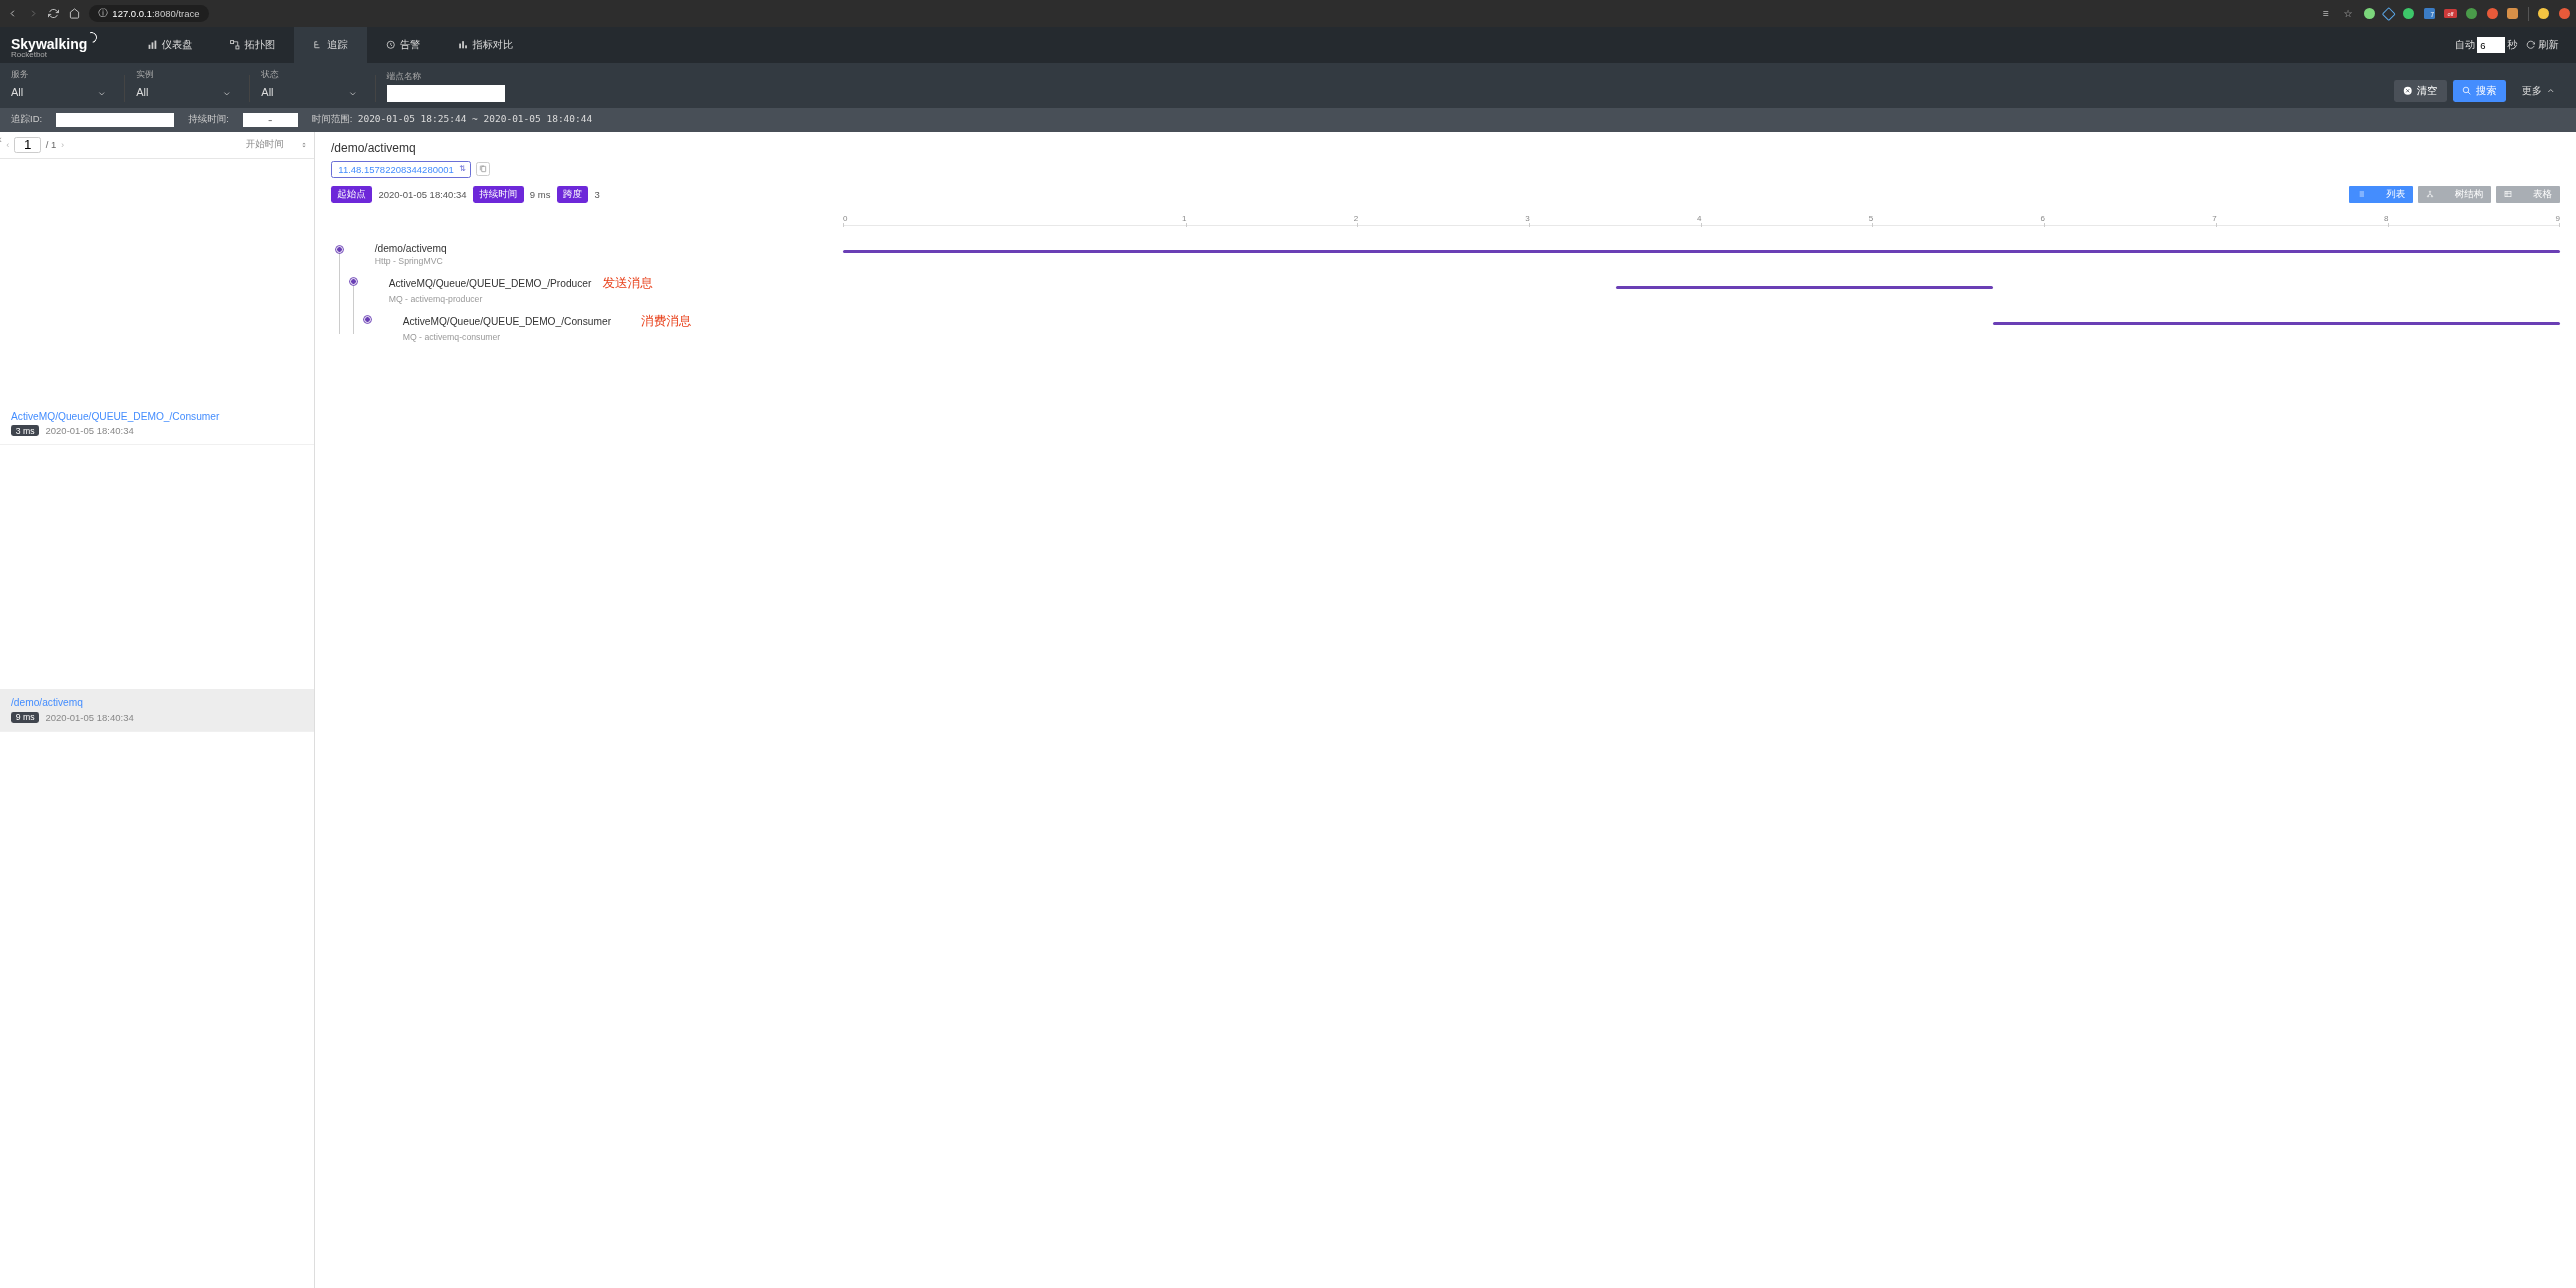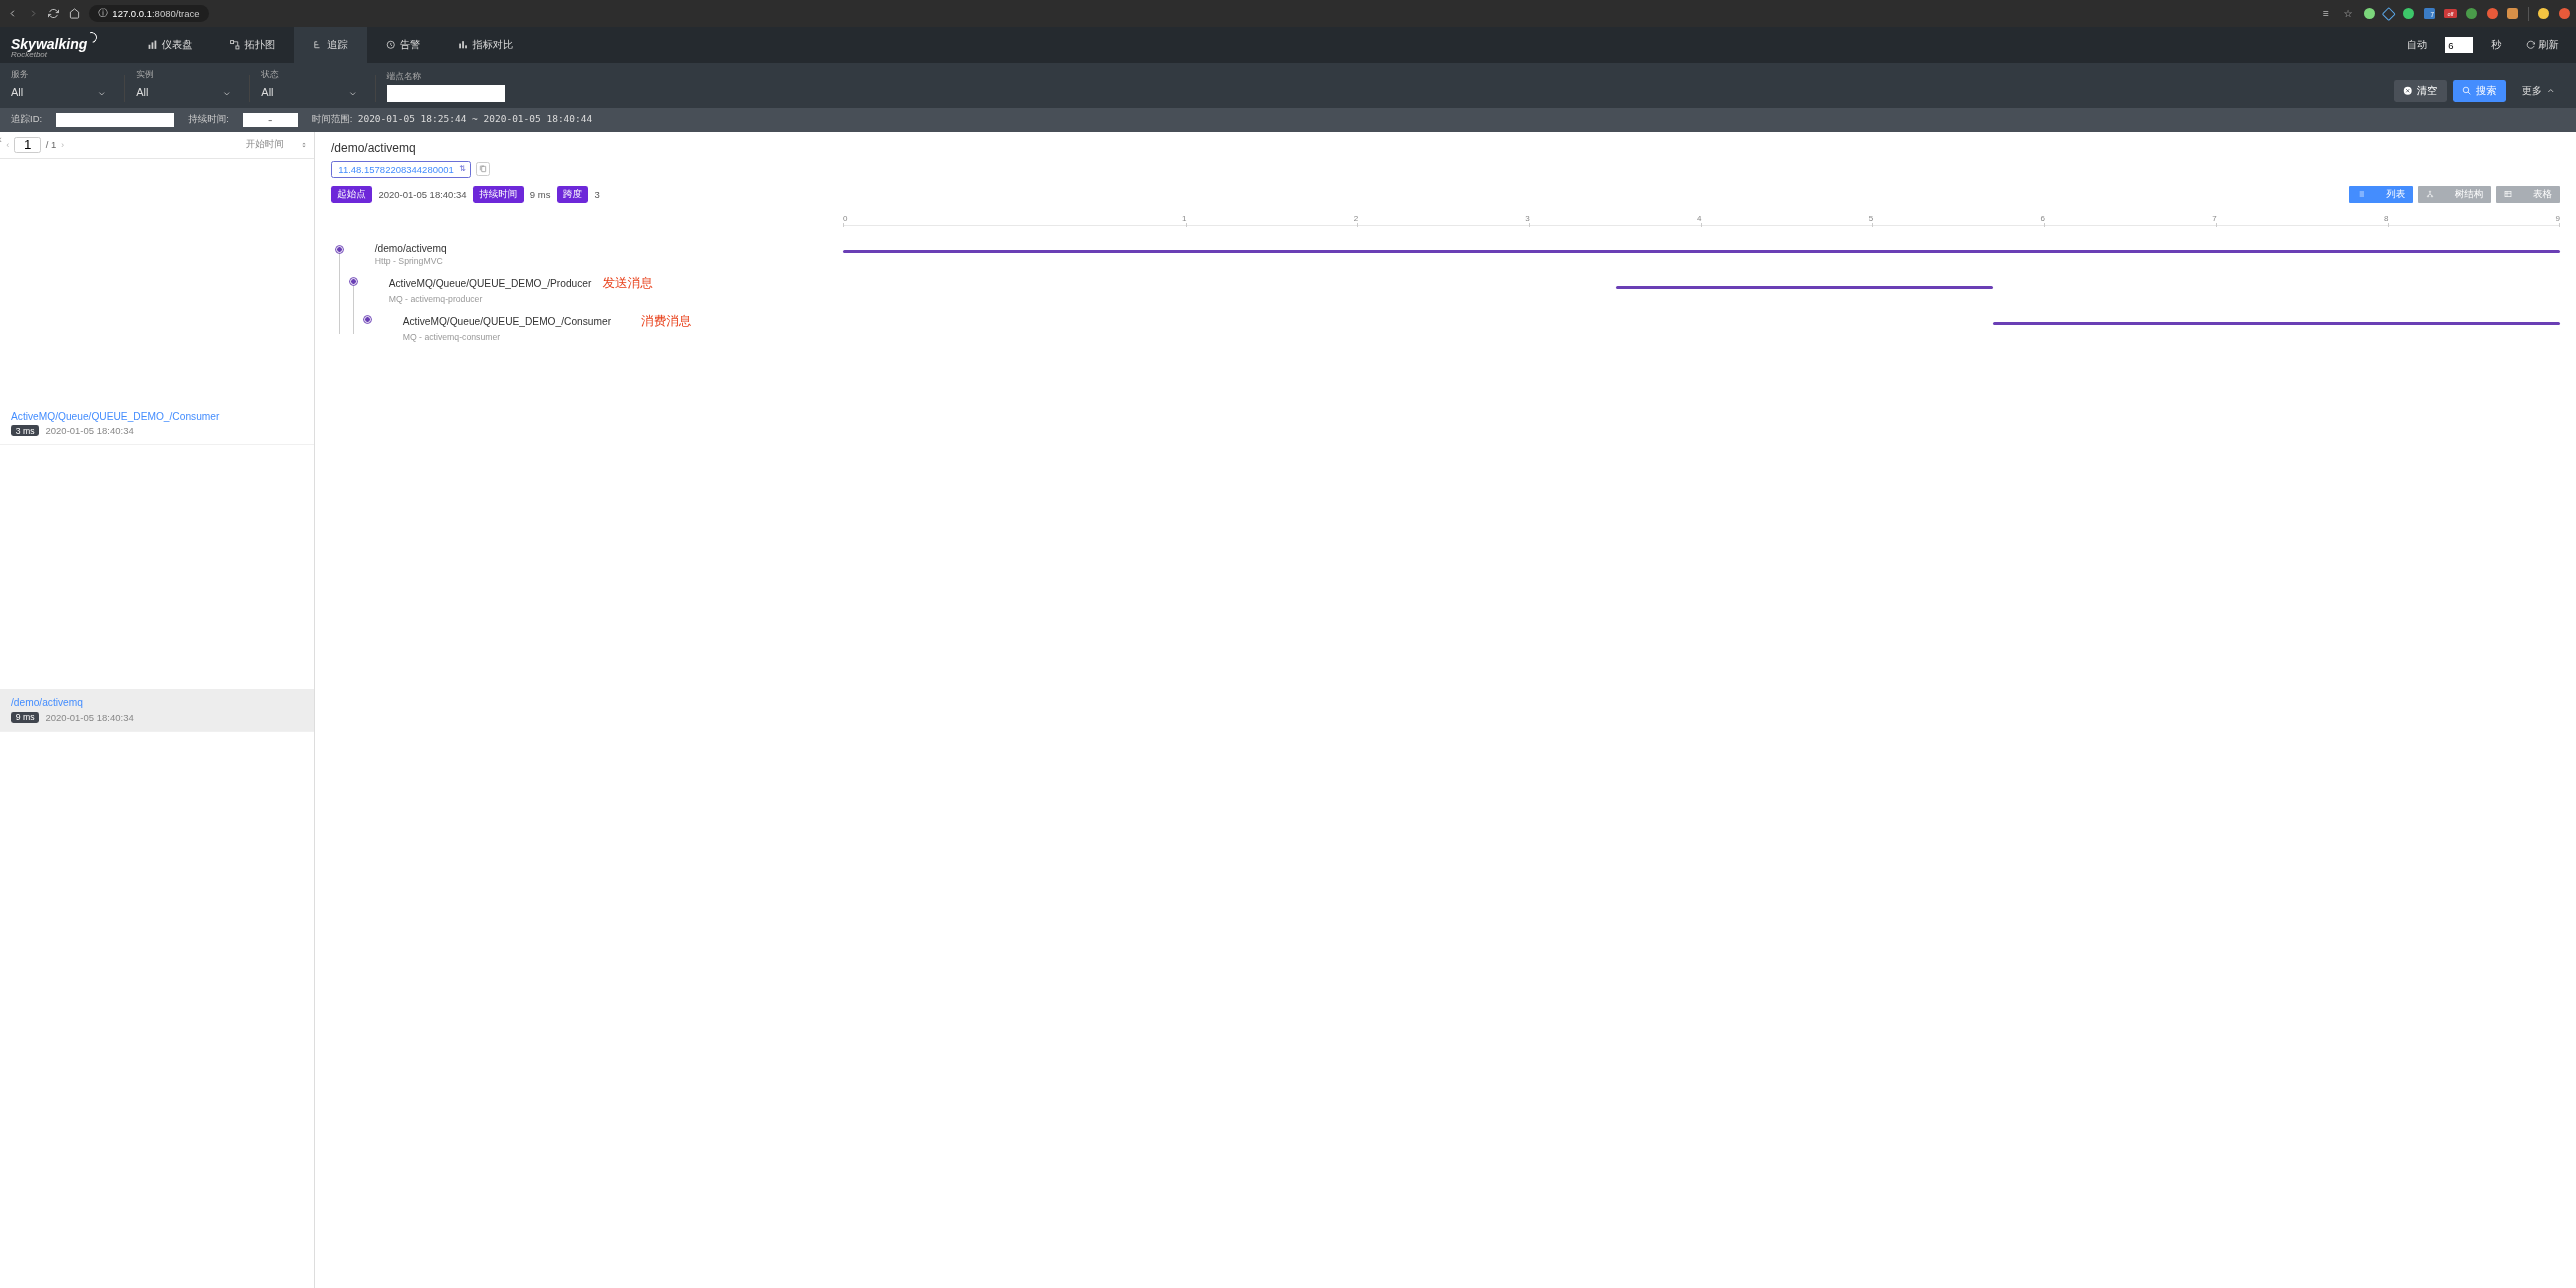--- a/index.html
+++ b/index.html
@@ -8,28 +8,28 @@
     
     .chrome-bar { background: #2d2d2d; height: 27px; display: flex; align-items: center; padding: 0 6.3px; gap: 8px; color: #bbb; }
     .chrome-ico { width: 12.6px; height: 12.6px; display: inline-flex; align-items: center; justify-content: center; }
     .chrome-url { background: #1f1f1f; border-radius: 11px; padding: 2.4px 9.5px; display: inline-flex; align-items: center; gap: 4.7px; font-size: 9.5px; color: #ccc; }
     .chrome-url .host { color: #fff; }
     .chrome-right { margin-left: auto; display: flex; align-items: center; gap: 9.5px; }
     .ext-dot { width: 11px; height: 11px; border-radius: 50%; }
 
     
     .sw-header { background: #252a2f; height: 36px; display: flex; align-items: center; padding: 0 11px; color: #ddd; }
-    .sw-logo { font-size: 14px; font-weight: 700; color: #fff; line-height: 0.9; font-style: italic; }
+    .sw-logo { font-size: 14px; font-weight: 700; color: #fff; line-height: 0.9; }
     .sw-logo .sub { font-size: 8px; font-weight: 400; color: #aaa; }
     .sw-logo .arc { display:inline-block; width:11px; height:11px; border:1.6px solid #fff; border-left-color:transparent; border-bottom-color:transparent; border-radius:50%; transform: rotate(30deg); vertical-align: super; margin-left:-1.6px;}
     .nav { display: flex; margin-left: 32px; gap: 0; }
     .nav-item { padding: 0 19px; height: 36px; display: flex; align-items: center; gap: 4.7px; cursor: pointer; font-size: 10.2px; }
     .nav-item.active { background: #333a41; }
     .nav-ico { width: 9.5px; height: 9.5px; display:inline-block; }
-    .sw-header-right { margin-left: auto; display: flex; align-items: center; gap: 18px; }
+    .sw-header-right { margin-left: auto; display: flex; align-items: center; gap: 2px; }
     .refresh-input { width: 28px; height: 16px; background: #fff; border: none; padding: 0 3.2px; font-size: 9.5px; }
     .refresh-btn { color: #ddd; padding: 3.2px 6.3px; display:flex; align-items:center; gap:3.2px; cursor:pointer;}
 
     
     .filter-bar { background: #333a41; padding: 6.3px 11px; display: flex; align-items: flex-end; gap: 8px; color: #ccc; }
     .filter-group { display: flex; flex-direction: column; gap: 1.6px; position: relative; }
     .filter-label { font-size: 8.7px; color: #aaa; }
     .filter-select { width: 102px; height: 19px; background: transparent; border: none; color: #ddd; font-size: 11px; display:flex; align-items:center; justify-content:space-between; padding-right:16px;}
     .filter-select .chev { position:absolute; right:6.3px; bottom:3.2px; }
     .filter-sep { width:0.8px; height:27px; background:#444; margin:0 3.2px;}

